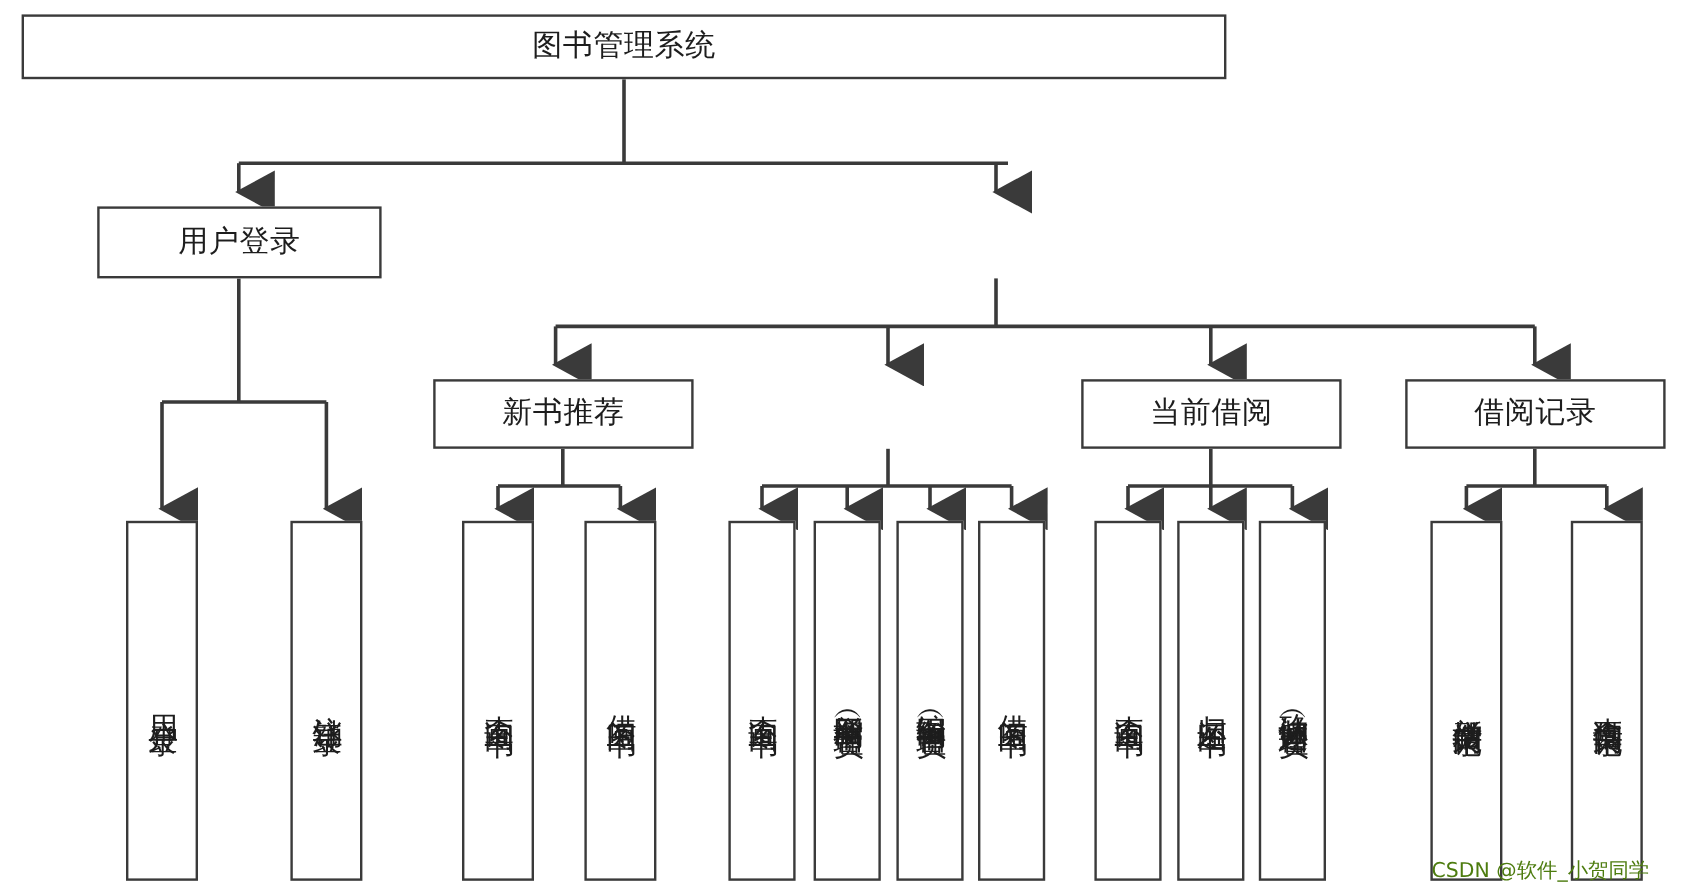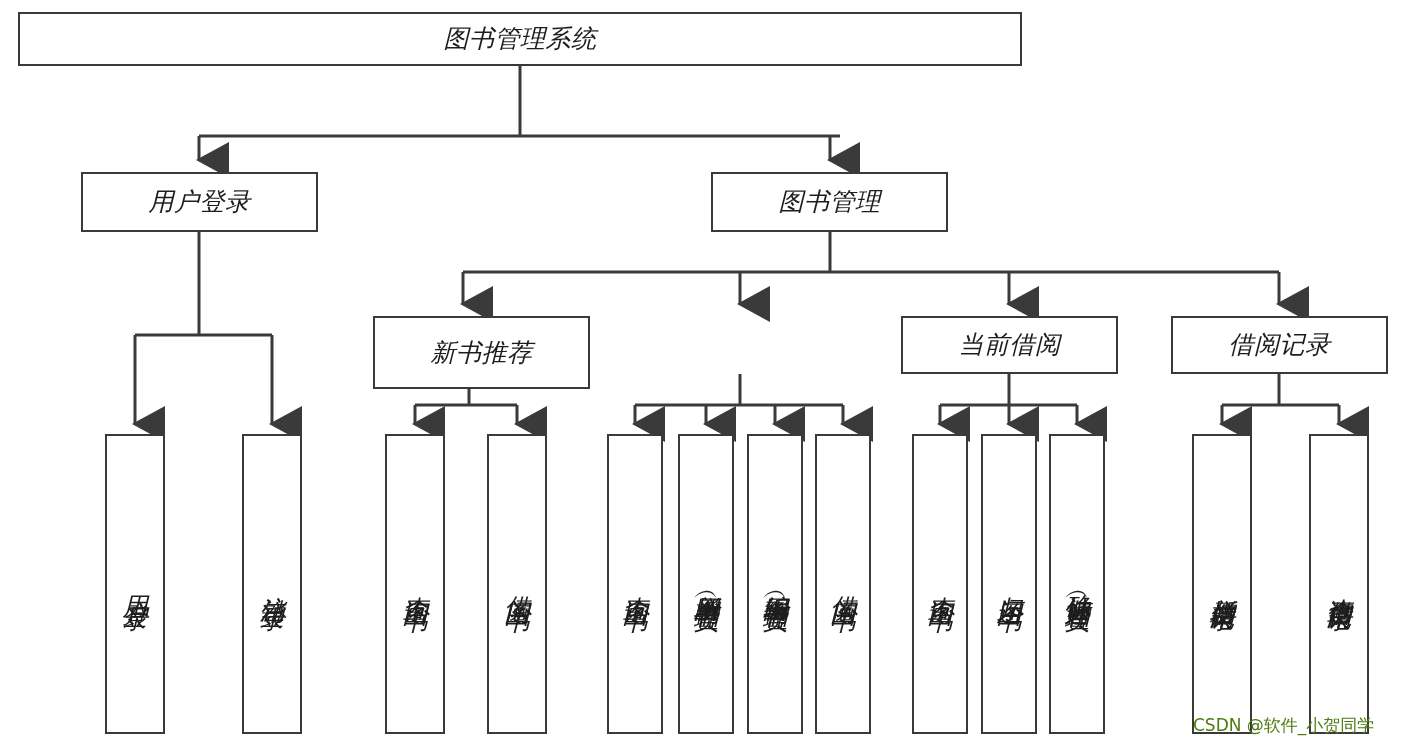--- a/index.html
+++ b/index.html
@@ -31,21 +31,20 @@
     position: absolute;
     box-sizing: border-box;
     border: 2.5px solid #3a3a3a;
     background: #ffffff;
     display: flex;
     align-items: center;
     justify-content: center;
     text-align: right;
     color: #1d1d1d;
     z-index: 2;
-    font-style: italic;
   }
   .node-label {
     display: block;
     line-height: 1.18;
     letter-spacing: 0.5px;
   }
   
   .node.horiz .node-label {
     writing-mode: horizontal-tb;
     font-size: 25px;
@@ -132,25 +131,22 @@
     </g>
   </svg>
 
   <div class="node horiz root" style="left:18px; top:12px; width:1004px; height:54px;">
     <span class="node-label">图书管理系统</span>
   </div>
 
   <div class="node horiz" style="left:81px; top:172px; width:237px; height:60px;">
     <span class="node-label">用户登录</span>
   </div>
-  <div class="node horiz" style="left:711px; top:172px; width:237px; height:60px;">
-    <span class="node-label">图书管理</span>
-  </div>
-
-  <div class="node horiz" style="left:373px; top:316px; width:217px; height:73px;">
+
+  <div class="node horiz" style="left:361px; top:316px; width:217px; height:58px;">
     <span class="node-label">新书推荐</span>
   </div>
   <div class="node horiz" style="left:1171px; top:316px; width:217px; height:58px;">
     <span class="node-label">借阅记录</span>
   </div>
   <div class="node horiz" style="left:901px; top:316px; width:217px; height:58px;">
     <span class="node-label">当前借阅</span>
   </div>
 
   <div class="node vert" style="left:105px; top:434px; width:60px; height:300px;">

